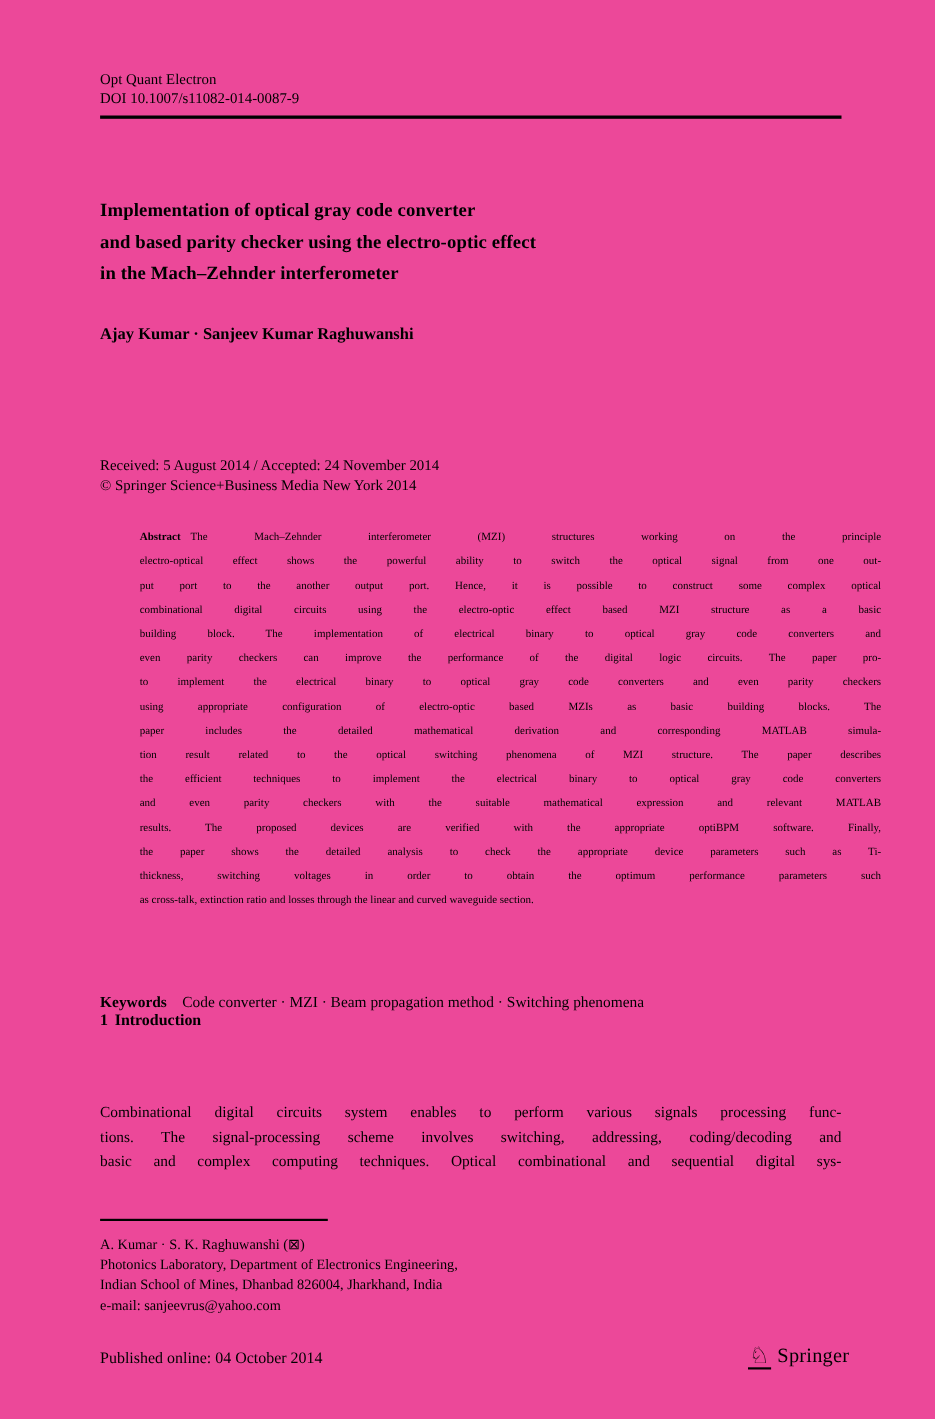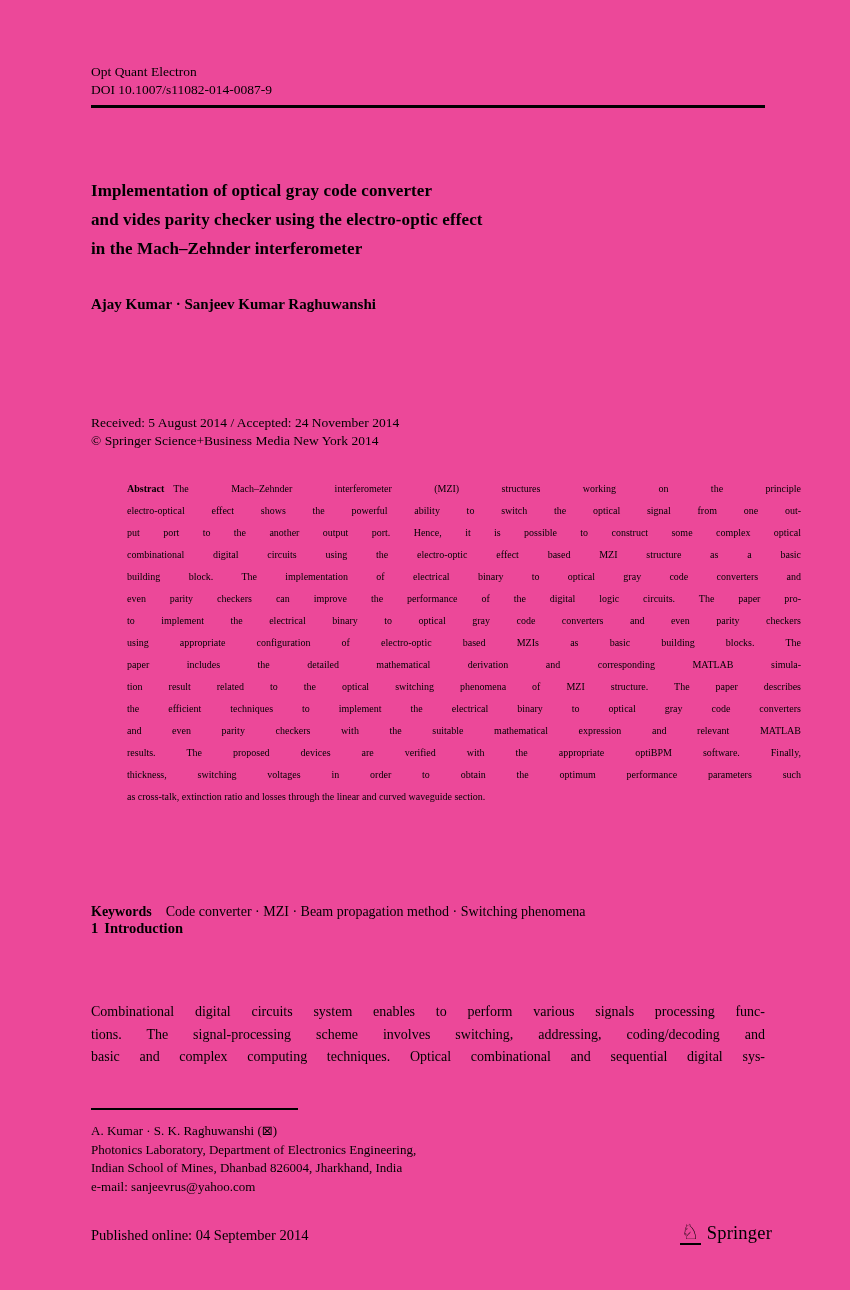--- a/index.html
+++ b/index.html
@@ -62,21 +62,21 @@
 
   <div class="abs journal-head">
     <div>Opt Quant Electron</div>
     <div>DOI 10.1007/s11082-014-0087-9</div>
   </div>
 
   <div class="abs top-rule"></div>
 
   <div class="abs title">
     <div>Implementation of optical gray code converter</div>
-    <div>and vides parity checker using the electro-optic effect</div>
+    <div>and based parity checker using the electro-optic effect</div>
     <div>in the Mach–Zehnder interferometer</div>
   </div>
 
   <div class="abs authors">Ajay Kumar · Sanjeev Kumar Raghuwanshi</div>
 
   <div class="abs received">
     <div>Received: 5 August 2014 / Accepted: 24 November 2014</div>
     <div>© Springer Science+Business Media New York 2014</div>
   </div>
 
@@ -89,20 +89,21 @@
     <div class="jline">combinational digital circuits using the electro-optic effect based MZI structure as a basic</div>
     <div class="jline">building block. The implementation of electrical binary to optical gray code converters and</div>
     <div class="jline">even parity checkers can improve the performance of the digital logic circuits. The paper pro-</div>
     <div class="jline">to implement the electrical binary to optical gray code converters and even parity checkers</div>
     <div class="jline">using appropriate configuration of electro-optic based MZIs as basic building blocks. The</div>
     <div class="jline">paper includes the detailed mathematical derivation and corresponding MATLAB simula-</div>
     <div class="jline">tion result related to the optical switching phenomena of MZI structure. The paper describes</div>
     <div class="jline">the efficient techniques to implement the electrical binary to optical gray code converters</div>
     <div class="jline">and even parity checkers with the suitable mathematical expression and relevant MATLAB</div>
     <div class="jline">results. The proposed devices are verified with the appropriate optiBPM software. Finally,</div>
+    <div class="jline">the paper shows the detailed analysis to check the appropriate device parameters such as Ti-</div>
     <div class="jline">thickness, switching voltages in order to obtain the optimum performance parameters such</div>
     <div class="lline">as cross-talk, extinction ratio and losses through the linear and curved waveguide section.</div>
   </div>
 
   <div class="abs keywords">
     <span class="blabel">Keywords</span><span>Code converter · MZI · Beam propagation method · Switching phenomena</span>
   </div>
 
   <div class="abs sec-heading">
     <span class="secnum">1</span><span>Introduction</span>
@@ -116,20 +117,20 @@
 
   <div class="abs fn-rule"></div>
 
   <div class="abs footnote">
     <div>A. Kumar · S. K. Raghuwanshi (⊠)</div>
     <div>Photonics Laboratory, Department of Electronics Engineering,</div>
     <div>Indian School of Mines, Dhanbad 826004, Jharkhand, India</div>
     <div>e-mail: sanjeevrus@yahoo.com</div>
   </div>
 
-  <div class="abs published">Published online: 04 September 2014</div>
+  <div class="abs published">Published online: 04 October 2014</div>
 
   <div class="publisher">
     <span class="horse">♘</span>
     <span class="pubname">Springer</span>
   </div>
 
 </div>
 
 </body></html>

